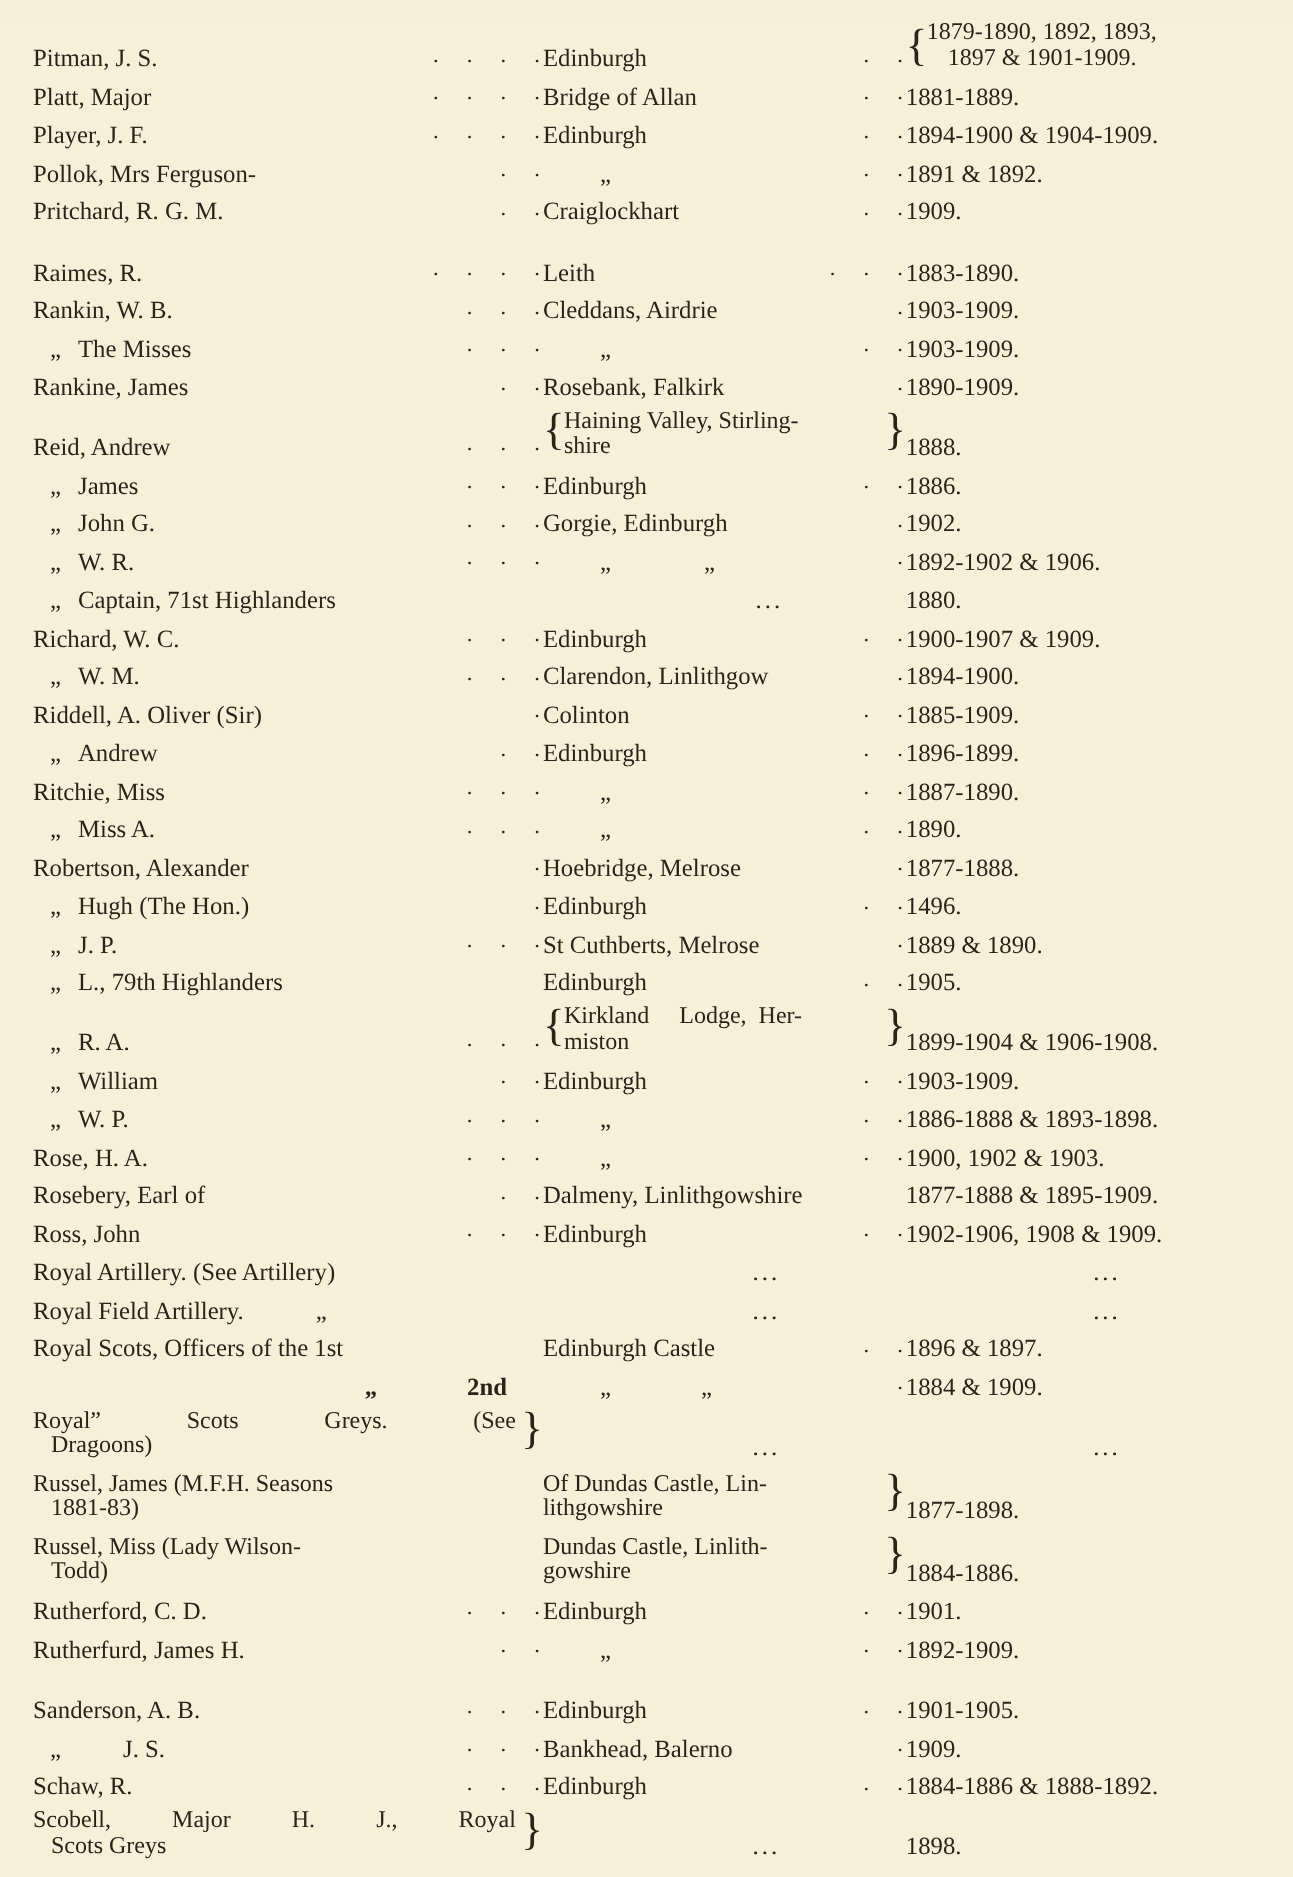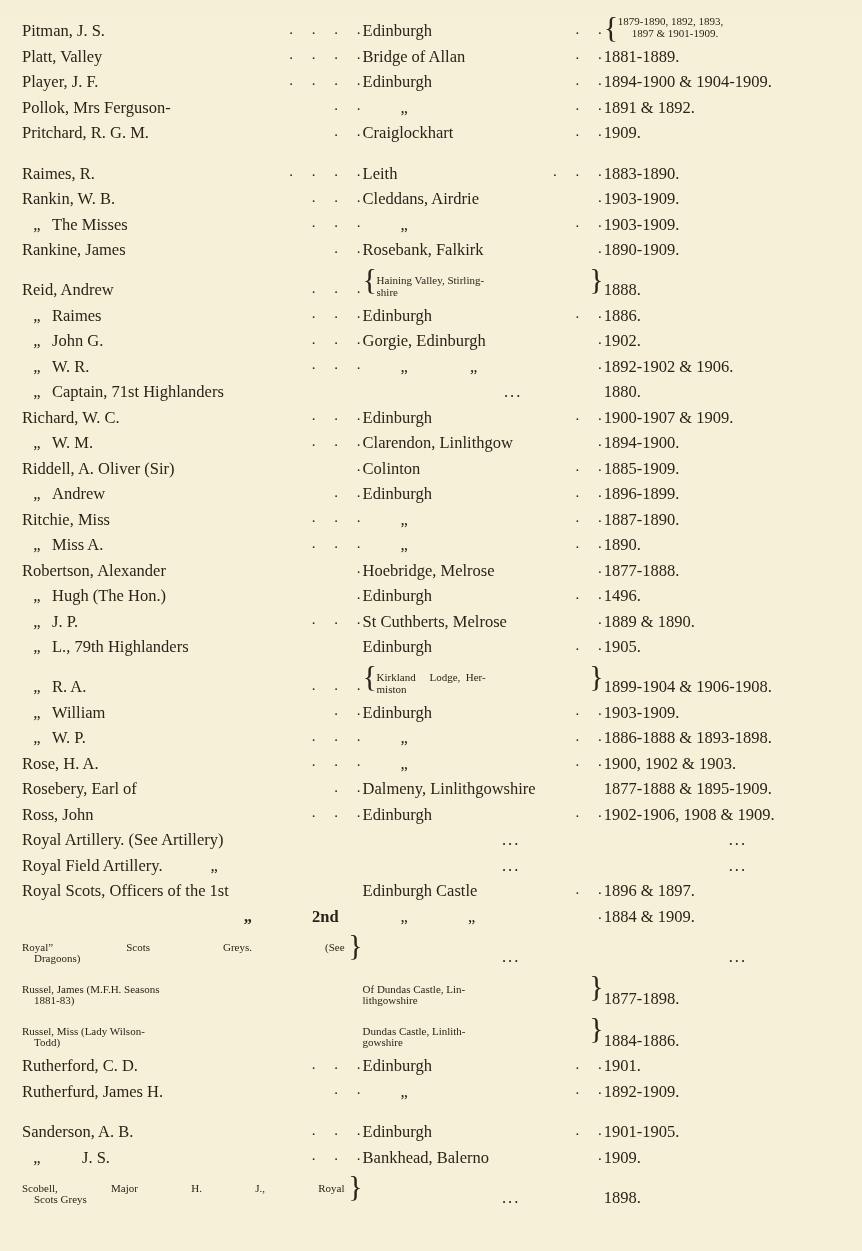--- a/index.html
+++ b/index.html
@@ -83,21 +83,21 @@
     right: 0;
     top: 50%;
     transform: translateY(-50%);
     font-size: 30px;
     line-height: 1;
   }
   .brace-txt {
     display: block;
     padding-left: 14px;
     padding-right: 12px;
-    font-size: 11px;
+    font-size: 16px;
     white-space: normal;
   }
   .brace-txt .l2 { display: block; }
   .center-dots { text-align: center; }
   .ell { letter-spacing: 2px; }
   .justify-two {
     display: block;
     text-align: justify;
     text-align-last: justify;
   }
@@ -112,21 +112,21 @@
     <tr class="row">
       <td class="c-name"><span class="nm">Pitman, J. S.</span><span class="dots">.&nbsp;&nbsp;&nbsp;&nbsp;&nbsp;.&nbsp;&nbsp;&nbsp;&nbsp;&nbsp;.&nbsp;&nbsp;&nbsp;&nbsp;&nbsp;.</span></td>
       <td class="c-place"><span class="place-txt">Edinburgh</span><span class="dots">.&nbsp;&nbsp;&nbsp;&nbsp;&nbsp;.</span></td>
       <td class="c-years brace-cell">
         <span class="brace">{</span>
         <span class="brace-txt">1879-1890, 1892, 1893,<span class="l2" style="padding-left:14px;">1897 &amp; 1901-1909.</span></span>
       </td>
     </tr>
 
     <tr class="row">
-      <td class="c-name"><span class="nm">Platt, Valley</span><span class="dots">.&nbsp;&nbsp;&nbsp;&nbsp;&nbsp;.&nbsp;&nbsp;&nbsp;&nbsp;&nbsp;.&nbsp;&nbsp;&nbsp;&nbsp;&nbsp;.</span></td>
+      <td class="c-name"><span class="nm">Platt, Major</span><span class="dots">.&nbsp;&nbsp;&nbsp;&nbsp;&nbsp;.&nbsp;&nbsp;&nbsp;&nbsp;&nbsp;.&nbsp;&nbsp;&nbsp;&nbsp;&nbsp;.</span></td>
       <td class="c-place"><span class="place-txt">Bridge of Allan</span><span class="dots">.&nbsp;&nbsp;&nbsp;&nbsp;&nbsp;.</span></td>
       <td class="c-years"><span class="years">1881-1889.</span></td>
     </tr>
 
     <tr class="row">
       <td class="c-name"><span class="nm">Player, J. F.</span><span class="dots">.&nbsp;&nbsp;&nbsp;&nbsp;&nbsp;.&nbsp;&nbsp;&nbsp;&nbsp;&nbsp;.&nbsp;&nbsp;&nbsp;&nbsp;&nbsp;.</span></td>
       <td class="c-place"><span class="place-txt">Edinburgh</span><span class="dots">.&nbsp;&nbsp;&nbsp;&nbsp;&nbsp;.</span></td>
       <td class="c-years"><span class="years">1894-1900 &amp; 1904-1909.</span></td>
     </tr>
 
@@ -174,21 +174,21 @@
       <td class="c-name"><span class="nm">Reid, Andrew</span><span class="dots">.&nbsp;&nbsp;&nbsp;&nbsp;&nbsp;.&nbsp;&nbsp;&nbsp;&nbsp;&nbsp;.</span></td>
       <td class="c-place brace-cell">
         <span class="brace">{</span>
         <span class="brace-r">}</span>
         <span class="brace-txt">Haining Valley, Stirling-<span class="l2">shire</span></span>
       </td>
       <td class="c-years"><span class="years">1888.</span></td>
     </tr>
 
     <tr class="row">
-      <td class="c-name"><span class="indent-q">„</span><span class="nm">Raimes</span><span class="dots">.&nbsp;&nbsp;&nbsp;&nbsp;&nbsp;.&nbsp;&nbsp;&nbsp;&nbsp;&nbsp;.</span></td>
+      <td class="c-name"><span class="indent-q">„</span><span class="nm">James</span><span class="dots">.&nbsp;&nbsp;&nbsp;&nbsp;&nbsp;.&nbsp;&nbsp;&nbsp;&nbsp;&nbsp;.</span></td>
       <td class="c-place"><span class="place-txt">Edinburgh</span><span class="dots">.&nbsp;&nbsp;&nbsp;&nbsp;&nbsp;.</span></td>
       <td class="c-years"><span class="years">1886.</span></td>
     </tr>
 
     <tr class="row">
       <td class="c-name"><span class="indent-q">„</span><span class="nm">John G.</span><span class="dots">.&nbsp;&nbsp;&nbsp;&nbsp;&nbsp;.&nbsp;&nbsp;&nbsp;&nbsp;&nbsp;.</span></td>
       <td class="c-place"><span class="place-txt">Gorgie, Edinburgh</span><span class="dots">.</span></td>
       <td class="c-years"><span class="years">1902.</span></td>
     </tr>
 
@@ -390,20 +390,25 @@
       <td class="c-years"><span class="years">1901-1905.</span></td>
     </tr>
 
     <tr class="row">
       <td class="c-name"><span class="indent-q">„</span><span class="nm" style="padding-left:30px;">J. S.</span><span class="dots">.&nbsp;&nbsp;&nbsp;&nbsp;&nbsp;.&nbsp;&nbsp;&nbsp;&nbsp;&nbsp;.</span></td>
       <td class="c-place"><span class="place-txt">Bankhead, Balerno</span><span class="dots">.</span></td>
       <td class="c-years"><span class="years">1909.</span></td>
     </tr>
 
 
+    <tr class="row">
+      <td class="c-name"><span class="nm">Schaw, R.</span><span class="dots">.&nbsp;&nbsp;&nbsp;&nbsp;&nbsp;.&nbsp;&nbsp;&nbsp;&nbsp;&nbsp;.</span></td>
+      <td class="c-place"><span class="place-txt">Edinburgh</span><span class="dots">.&nbsp;&nbsp;&nbsp;&nbsp;&nbsp;.</span></td>
+      <td class="c-years"><span class="years">1884-1886 &amp; 1888-1892.</span></td>
+    </tr>
 
     <tr class="row" style="height:40px;">
       <td class="c-name brace-cell">
         <span class="brace-r">}</span>
         <span class="brace-txt" style="padding-left:0;padding-right:18px;">
               <span class="justify-two">Scobell,  Major  H. J.,  Royal</span>
               <span class="l2" style="padding-left:12px;">Scots Greys</span>
             </span>
       </td>
       <td class="c-place center-dots"><span class="ell" style="padding-left:56px;">...</span></td>

